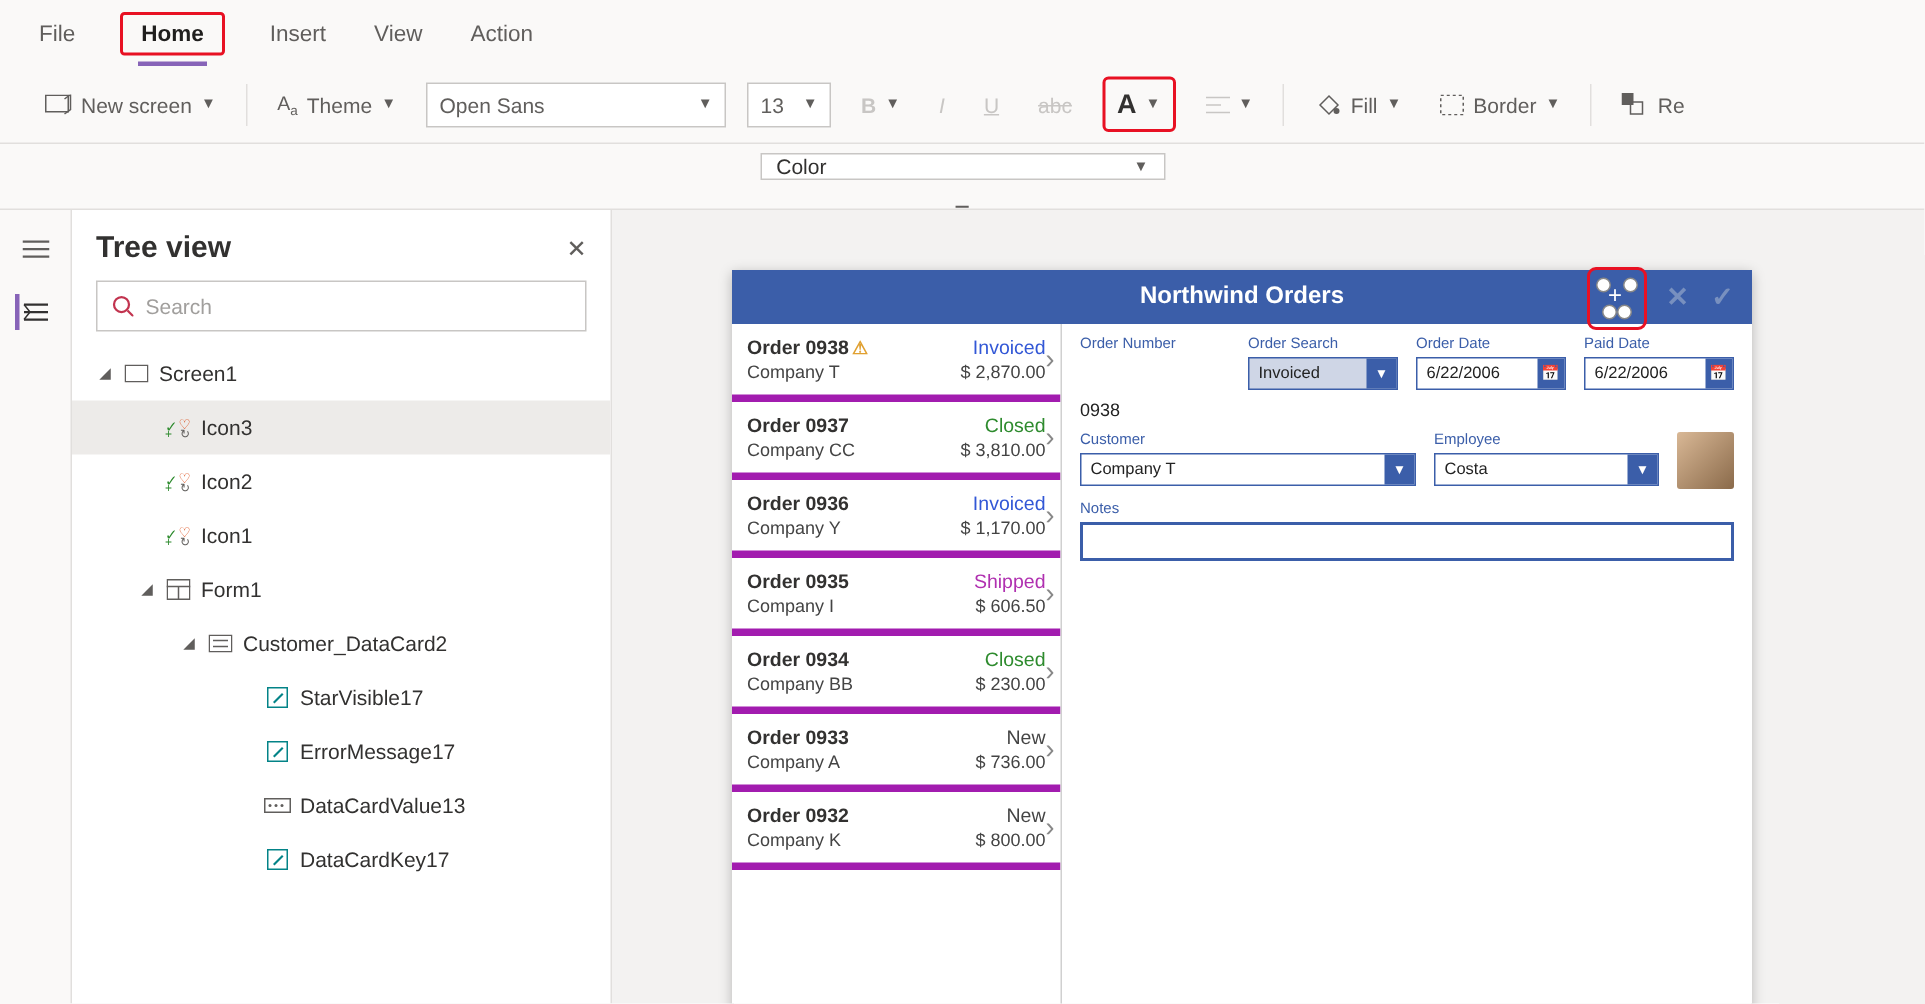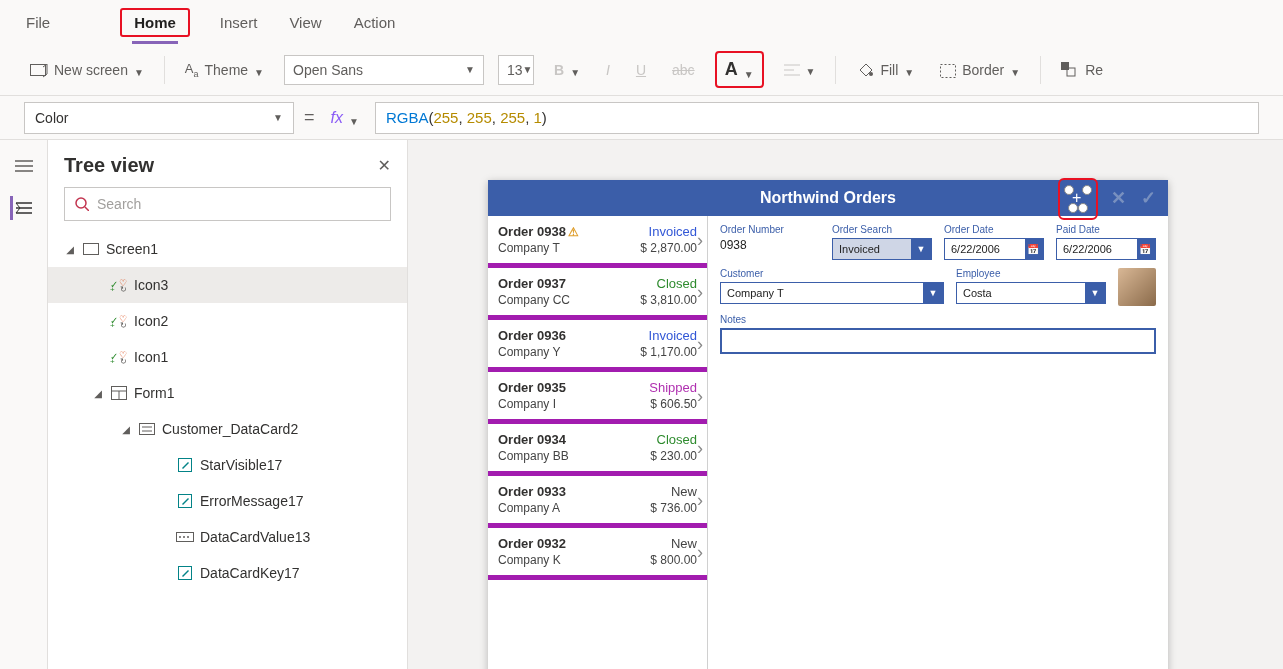--- a/index.html
+++ b/index.html
@@ -2,33 +2,33 @@
 <html><head>
 <meta charset="utf-8">
 <style>
 * { box-sizing: border-box; margin: 0; padding: 0; font-family: "Segoe UI", Arial, sans-serif; }
 body { width: 1283px; height: 669px; background: #faf9f8; overflow: hidden; font-size: 14px; color: #323130; }
 
 
 .menu-bar { display: flex; align-items: center; height: 44px; padding: 0 24px; gap: 28px; background: #faf9f8; }
 .menu-item { font-size: 15px; color: #605e5c; cursor: pointer; padding: 10px 2px; }
 .menu-item.active { color: #201f1e; font-weight: 600; border-bottom: 3px solid #8764b8; }
-.hl-red { border: 2px solid #e81123; border-radius: 3px; padding: 4px 10px; margin-left: 40px; }
+.hl-red { border: 2px solid #e81123; border-radius: 3px; padding: 4px 10px; }
 
 
 .ribbon { display: flex; align-items: center; height: 52px; padding: 0 24px; gap: 14px; background: #faf9f8; border-bottom: 1px solid #e1dfdd; }
-.rib-btn { display: inline-flex; align-items: flex-end; gap: 6px; color: #605e5c; font-size: 14px; padding: 4px 6px; }
+.rib-btn { display: inline-flex; align-items: center; gap: 6px; color: #605e5c; font-size: 14px; padding: 4px 6px; }
 .chev { font-size: 10px; color: #605e5c; }
 .rib-input { height: 30px; border: 1px solid #c8c6c4; background: #fff; padding: 0 8px; color: #605e5c; font-size: 14px; display: flex; align-items: center; justify-content: space-between; }
 .font-box { width: 200px; }
-.size-box { width: 36px; }
+.size-box { width: 56px; }
 .a-color-box { border: 2px solid #e81123; border-radius: 4px; padding: 6px 8px; display: flex; align-items: center; }
 
 
-.formula-bar { display: flex; align-items: center; height: 44px; padding: 6px 24px; gap: 10px; background: #faf9f8; border-bottom: 1px solid #e1dfdd; }
+.formula-bar { display: flex; align-items: center; height: 44px; padding: 6px 24px; gap: 10px; background: #faf9f8; border-bottom: 1px solid #e1dfdd; flex-direction: column; }
 .prop-sel { width: 270px; height: 32px; border: 1px solid #c8c6c4; background: #fff; display: flex; align-items: center; justify-content: space-between; padding: 0 10px; }
 .eq { font-size: 18px; color: #605e5c; }
 .fx { font-style: italic; font-size: 16px; color: #8b5cf6; }
 .formula-input { flex: 1; height: 32px; border: 1px solid #c8c6c4; background: #fff; padding: 0 10px; font-family: Consolas, monospace; font-size: 15px; display: flex; align-items: center; }
 .fn { color: #0078d4; }
 .paren { color: #323130; }
 .num { color: #b58b00; }
 
 
 .main { display: flex; height: calc(669px - 44px - 52px - 44px); }
@@ -72,21 +72,21 @@
 .order-row .name { font-weight: 600; }
 .order-row .chv { position: absolute; right: 4px; top: 50%; transform: translateY(-50%); color: #888; font-size: 18px; }
 .status-Invoiced { color: #3257d6; } .status-Closed { color: #2e8b2e; } .status-Shipped { color: #b030b0; } .status-New { color: #444; }
 .warn { color: #e0a030; font-size: 12px; margin-left: 2px; }
 
 .detail { flex: 1; padding: 8px 12px; font-size: 11px; color: #3b5ea9; }
 .detail-row { display: flex; gap: 12px; margin-bottom: 8px; }
 .detail-field { flex: 1; display: flex; flex-direction: column; gap: 3px; }
 .detail-field.sm { flex: 0 0 100px; }
 .field-label { font-size: 10px; color: #3b5ea9; }
-.field-val { font-size: 12px; color: #222; }
+.field-val { font-size: 12px; color: #222; margin-top: 28px; }
 .sel-box { height: 22px; border: 1px solid #3b5ea9; display: flex; align-items: center; justify-content: space-between; padding: 0 0 0 6px; font-size: 11px; color: #222; }
 .sel-box .dd { width: 20px; height: 100%; background: #3b5ea9; color: #fff; display: flex; align-items: center; justify-content: center; font-size: 9px; }
 .sel-box.filled { background: #cfd6e6; }
 .date-box { height: 22px; border: 1px solid #3b5ea9; display: flex; align-items: center; padding: 0 0 0 6px; font-size: 11px; color: #222; position: relative; }
 .date-box .cal { position: absolute; right: 0; top: 0; width: 18px; height: 100%; background: #3b5ea9; color: #fff; display: flex; align-items: center; justify-content: center; font-size: 10px; }
 .notes-box { height: 26px; border: 2px solid #3b5ea9; width: 100%; }
 .avatar { width: 38px; height: 38px; background: linear-gradient(135deg,#d9b896,#8a6a4a); border-radius: 2px; }
 
 svg { display: block; }
 </style>

